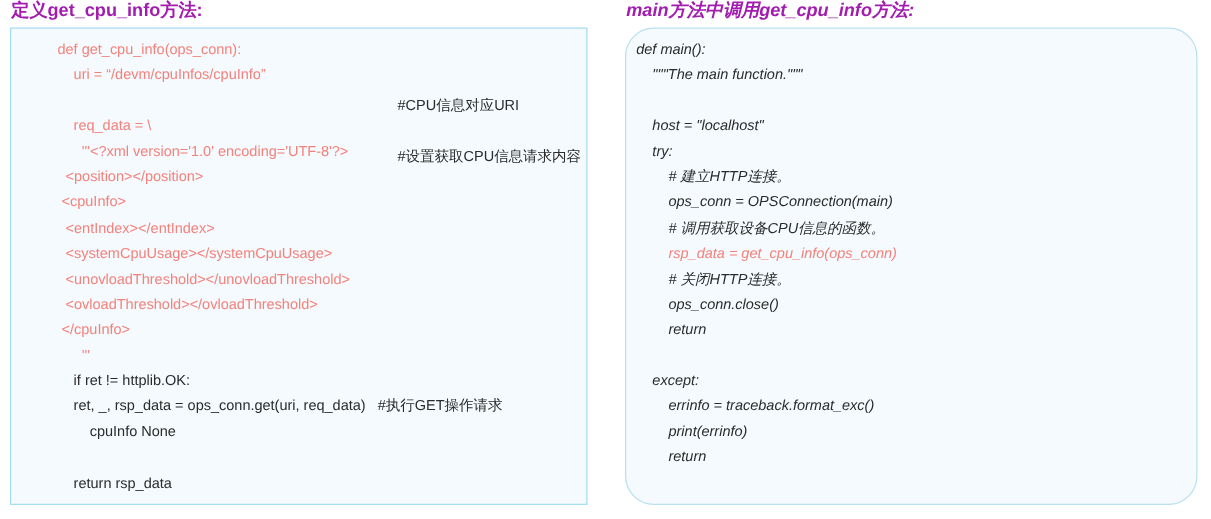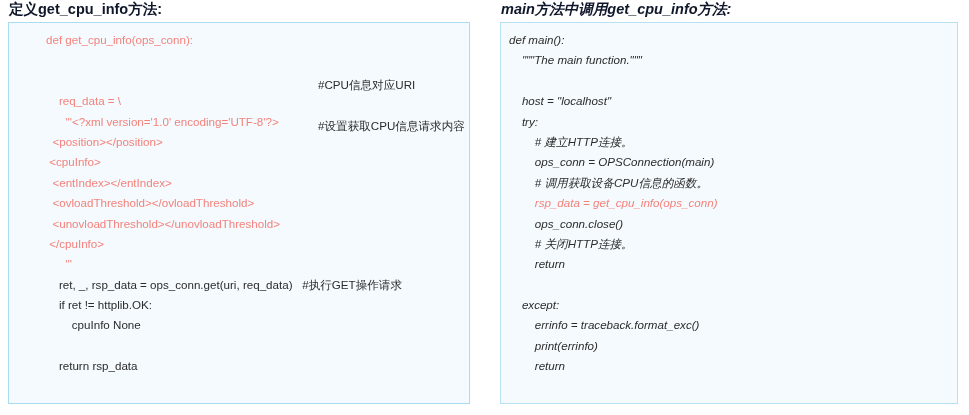--- a/index.html
+++ b/index.html
@@ -21,38 +21,39 @@
   .panel {
     position: absolute;
     top: 0;
   }
   .panel-left  { left: 8px;   width: 462px; }
   .panel-right { left: 500px; width: 458px; font-style: italic; }
 
   .panel-heading {
     font-size: 14.5px;
     font-weight: 700;
-    color: #0f172a;
+    color: #a21caf;
     line-height: 18px;
     height: 22px;
     padding-left: 1px;
     white-space: nowrap;
   }
 
   .code-box {
     box-sizing: border-box;
     background: #f4fafd;
     border: 1px solid #a8dcf0;
     height: 382px;
     padding: 7px 8px 0 8px;
     overflow: hidden;
     position: relative;
   }
   .panel-right .code-box {
     border-color: #b9dff2;
+    border-radius: 23px;
   }
 
   .code-line {
     position: relative;
     font-family: "Liberation Sans", sans-serif;
     font-size: 11.6px;
     line-height: 20.4px;
     height: 20.4px;
     white-space: pre;
     color: #2b2b2b;
@@ -72,53 +73,54 @@
 </style>
 </head>
 <body>
 
 <div class="page">
 
   <div class="panel panel-left">
     <div class="panel-heading">定义get_cpu_info方法:</div>
     <div class="code-box" id="box-0" style="background: rgb(244, 250, 253); border-color: rgb(168, 220, 240); padding-left: 37px;">
         <div class="code-line"><span class="tok-red">def get_cpu_info(ops_conn):</span></div>
-        <div class="code-line"><span class="inline-comment">#CPU信息对应URI</span></div>
+        <div class="code-line"><span class="tok-red">    uri = “/devm/cpuInfos/cpuInfo”</span><span class="inline-comment">#CPU信息对应URI</span></div>
         <div class="code-line blank"><span class="tok-red"></span></div>
         <div class="code-line"><span class="tok-red">    req_data = \</span><span class="inline-comment">#设置获取CPU信息请求内容</span></div>
         <div class="code-line"><span class="tok-red">      '''&lt;?xml version='1.0' encoding='UTF-8'?&gt;</span></div>
         <div class="code-line"><span class="tok-red">  &lt;position&gt;&lt;/position&gt;</span></div>
         <div class="code-line"><span class="tok-red"> &lt;cpuInfo&gt;</span></div>
         <div class="code-line"><span class="tok-red">  &lt;entIndex&gt;&lt;/entIndex&gt;</span></div>
+        <div class="code-line"><span class="tok-red">  &lt;systemCpuUsage&gt;&lt;/systemCpuUsage&gt;</span></div>
+        <div class="code-line"><span class="tok-red">  &lt;unovloadThreshold&gt;&lt;/unovloadThreshold&gt;</span></div>
         <div class="code-line"><span class="tok-red">  &lt;ovloadThreshold&gt;&lt;/ovloadThreshold&gt;</span></div>
-        <div class="code-line"><span class="tok-red">  &lt;unovloadThreshold&gt;&lt;/unovloadThreshold&gt;</span></div>
         <div class="code-line"><span class="tok-red"> &lt;/cpuInfo&gt;</span></div>
         <div class="code-line"><span class="tok-red">      '''</span></div>
+        <div class="code-line"><span class="tok-dark">    if ret != httplib.OK:</span></div>
         <div class="code-line"><span class="tok-dark">    ret, _, rsp_data = ops_conn.get(uri, req_data)   #执行GET操作请求</span></div>
-        <div class="code-line"><span class="tok-dark">    if ret != httplib.OK:</span></div>
         <div class="code-line"><span class="tok-dark">        cpuInfo None</span></div>
         <div class="code-line blank"><span class="tok-dark"></span></div>
         <div class="code-line"><span class="tok-dark">    return rsp_data</span></div>
       </div>
   </div>
 
   <div class="panel panel-right">
     <div class="panel-heading">main方法中调用get_cpu_info方法:</div>
     <div class="code-box" id="box-1" style="background: rgb(244, 250, 253); border-color: rgb(185, 223, 242);">
         <div class="code-line"><span class="tok-dark">def main():</span></div>
         <div class="code-line"><span class="tok-dark">    """The main function."""</span></div>
         <div class="code-line blank"><span class="tok-dark"></span></div>
         <div class="code-line"><span class="tok-dark">    host = "localhost"</span></div>
         <div class="code-line"><span class="tok-dark">    try:</span></div>
         <div class="code-line"><span class="tok-dark">        # 建立HTTP连接。</span></div>
         <div class="code-line"><span class="tok-dark">        ops_conn = OPSConnection(main)</span></div>
         <div class="code-line"><span class="tok-dark">        # 调用获取设备CPU信息的函数。</span></div>
         <div class="code-line"><span class="tok-red">        rsp_data = get_cpu_info(ops_conn)</span></div>
+        <div class="code-line"><span class="tok-dark">        # 关闭HTTP连接。</span></div>
         <div class="code-line"><span class="tok-dark">        ops_conn.close()</span></div>
-        <div class="code-line"><span class="tok-dark">        # 关闭HTTP连接。</span></div>
         <div class="code-line"><span class="tok-dark">        return</span></div>
         <div class="code-line blank"><span class="tok-dark"></span></div>
         <div class="code-line"><span class="tok-dark">    except:</span></div>
         <div class="code-line"><span class="tok-dark">        errinfo = traceback.format_exc()</span></div>
         <div class="code-line"><span class="tok-dark">        print(errinfo)</span></div>
         <div class="code-line"><span class="tok-dark">        return</span></div>
       </div>
   </div>
 
 </div>

